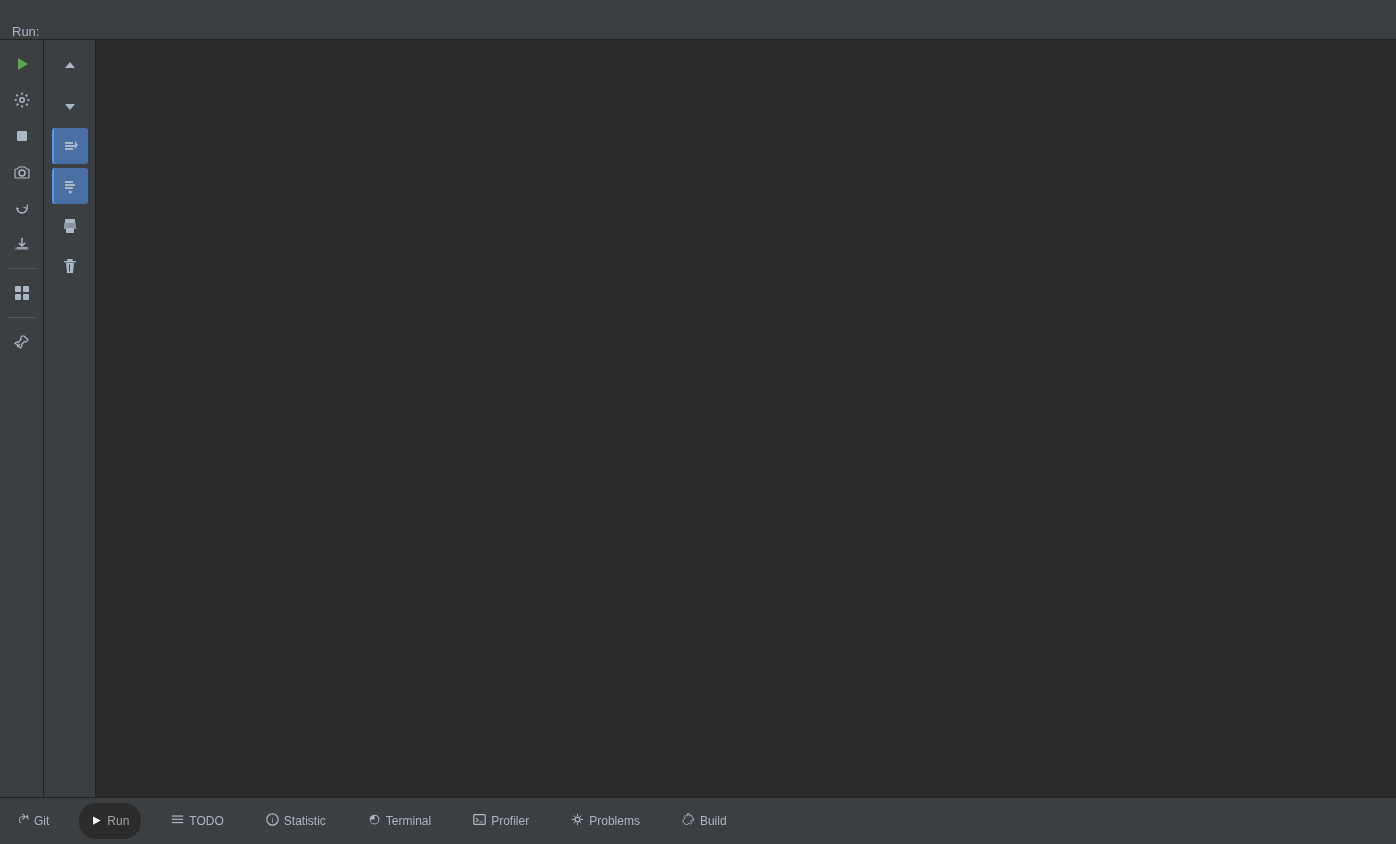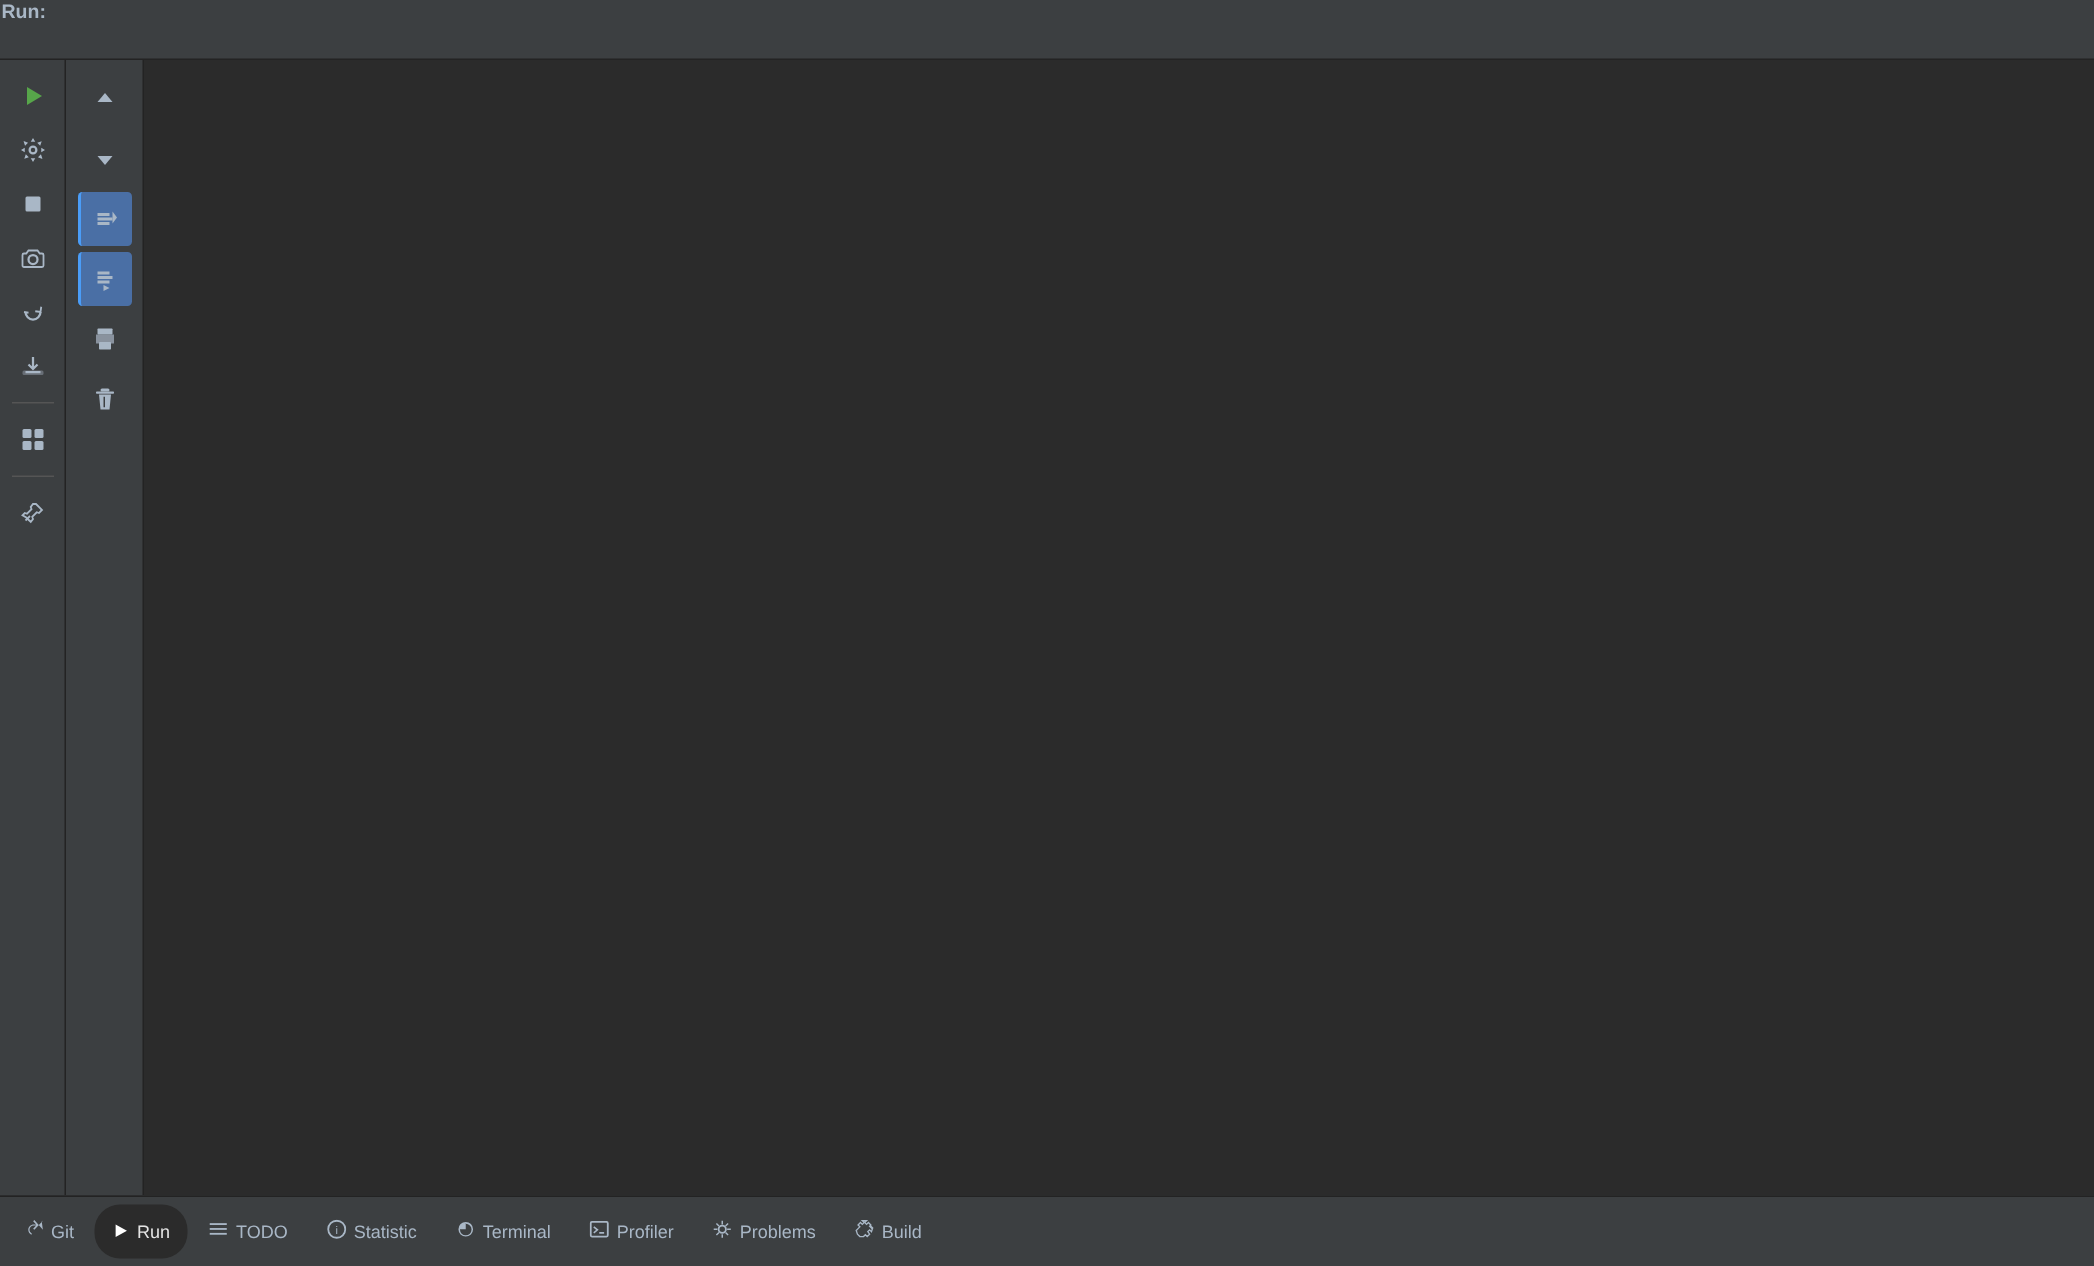--- a/index.html
+++ b/index.html
@@ -12,25 +12,24 @@
       overflow: hidden;
       display: flex;
       flex-direction: column;
     }
 
     
     .tab-bar {
       height: 40px;
       background: #3c3f41;
       display: flex;
-      align-items: flex-start;
-      padding: 0 1px;
+      align-items: flex-end;
+      padding: 0 12px;
       border-bottom: 1px solid #232323;
       flex-shrink: 0;
-      font-weight: bold;
     }
     .run-label {
       color: #a9b7c6;
       font-size: 13px;
       margin-right: 8px;
     }
     .tab-item {
       display: flex;
       align-items: center;
       height: 100%;
@@ -134,37 +133,37 @@
     }
 
     
     .bottom-bar {
       height: 47px;
       background: #3c3f41;
       border-top: 1px solid #232323;
       display: flex;
       align-items: center;
       padding: 0 4px;
-      gap: 2px;
+      gap: 18px;
       flex-shrink: 0;
     }
     .bottom-tab {
       display: flex;
       align-items: center;
       gap: 5px;
       padding: 6px 12px;
       font-size: 12px;
       color: #a9b7c6;
       cursor: pointer;
       border-radius: 3px;
       height: 36px;
     }
     .bottom-tab.active-tab {
       background: #2b2b2b;
-      color: #e5e5e5;
+      color: #a3a3a3;
       border-radius: 17px;
     }
     .bottom-tab .bt-icon {
       font-size: 13px;
       color: #a9b7c6;
     }
     .bottom-tab.active-tab .bt-icon {
       color: #ffffff;
     }
 

